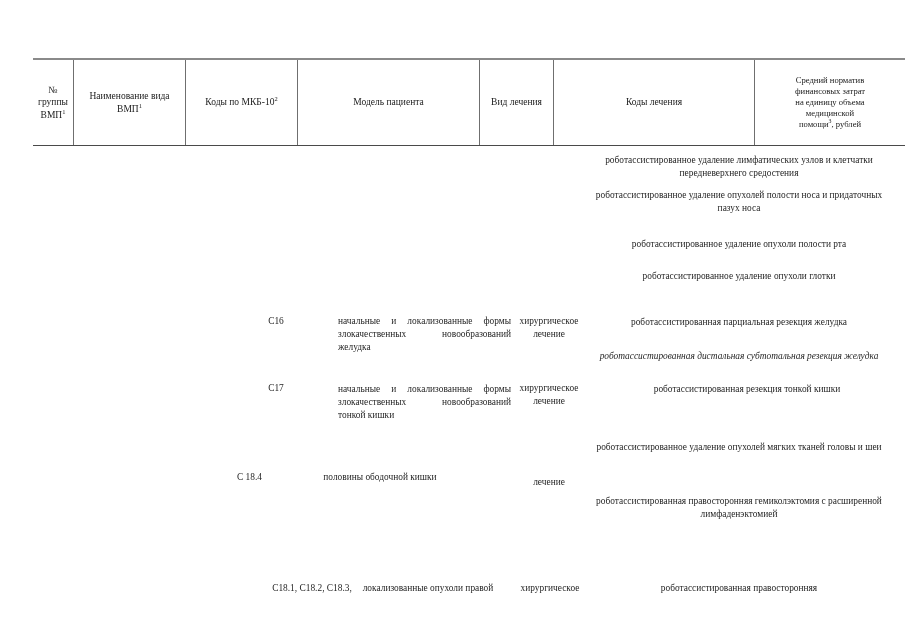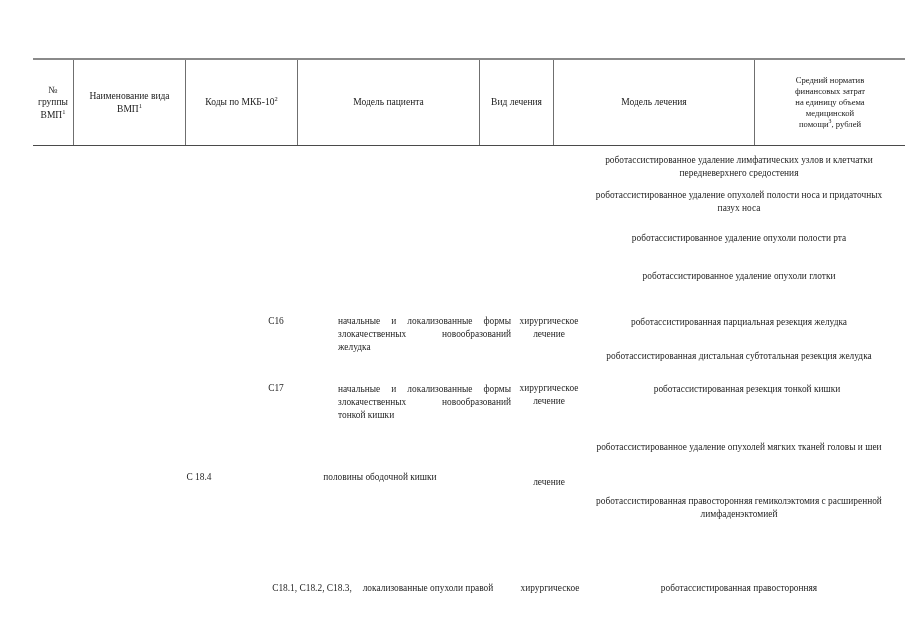--- a/index.html
+++ b/index.html
@@ -111,21 +111,21 @@
 
     <div class="th th-c3">
       <span class="cap">Модель пациента</span>
     </div>
 
     <div class="th th-c4">
       <span class="cap">Вид лечения</span>
     </div>
 
     <div class="th th-c5">
-      <span class="cap">Модель лечения</span>
+      <span class="cap">Коды лечения</span>
     </div>
 
     <div class="th th-c6">
       <span class="cap">
         <span>Средний норматив</span><br>
         <span>финансовых затрат</span><br>
         <span>на единицу объема</span><br>
         <span>медицинской</span><br>
         <span>помощи</span><sup>3</sup><span>, рублей</span>
       </span>
@@ -135,21 +135,21 @@
 
   <div class="cell m lft" style="top:154px;">
     <span>роботассистированное удаление лимфатических узлов и клетчатки передневерхнего средостения</span>
   </div>
 
   <div class="cell m lft" style="top:189px;">
     <span>роботассистированное удаление опухолей полости носа и придаточных пазух носа</span>
   </div>
 
 
-  <div class="cell m lft" style="top:232px;">
+  <div class="cell m lft" style="top:238px;">
     <span>роботассистированное удаление опухоли полости рта</span>
   </div>
 
   <div class="cell m lft" style="top:270px;">
     <span>роботассистированное удаление опухоли глотки</span>
   </div>
 
   <div class="cell k ctr" style="top:315px;">
     <span>С16</span>
   </div>
@@ -163,21 +163,21 @@
 
   <div class="cell v lft" style="top:315px;">
     <span>хирургическое</span><br>
     <span>лечение</span>
   </div>
 
   <div class="cell m lft" style="top:316px;">
     <span>роботассистированная парциальная резекция желудка</span>
   </div>
 
-  <div class="cell m lft" style="top:350px;">
+  <div class="cell m lft" style="top:350px;font-style:italic;">
     <span>роботассистированная дистальная субтотальная резекция желудка</span>
   </div>
 
   <div class="cell k ctr" style="top:382px;">
     <span>С17</span>
   </div>
 
   <div class="cell p just" style="top:383px;">
     <span>начальные и локализованные формы злокачественных новообразований</span>
   </div>
@@ -191,21 +191,21 @@
   </div>
 
   <div class="cell m lft" style="top:383px;margin-left:8px;">
     <span>роботассистированная резекция тонкой кишки</span>
   </div>
 
   <div class="cell m lft" style="top:441px;">
     <span>роботассистированное удаление опухолей мягких тканей головы и шеи</span>
   </div>
 
-  <div class="cell g ctr" style="top:471px; left:144px; width:110px;">
+  <div class="cell g ctr" style="top:471px; left:152px; width:110px;text-align:right;">
     <span>С 18.4</span>
   </div>
 
   <div class="cell lft" style="top:471px; left:240px; width:280px;">
     <span>половины ободочной кишки</span>
   </div>
 
   <div class="cell v lft" style="top:476px;">
     <span>лечение</span>
   </div>

